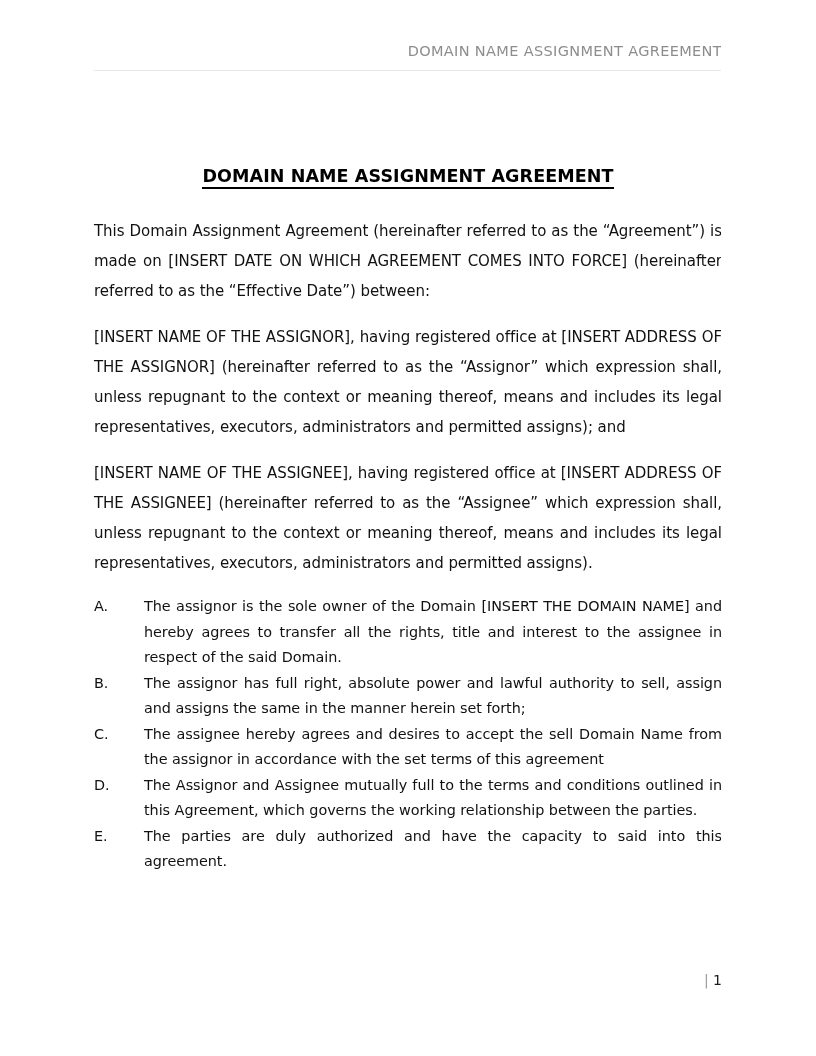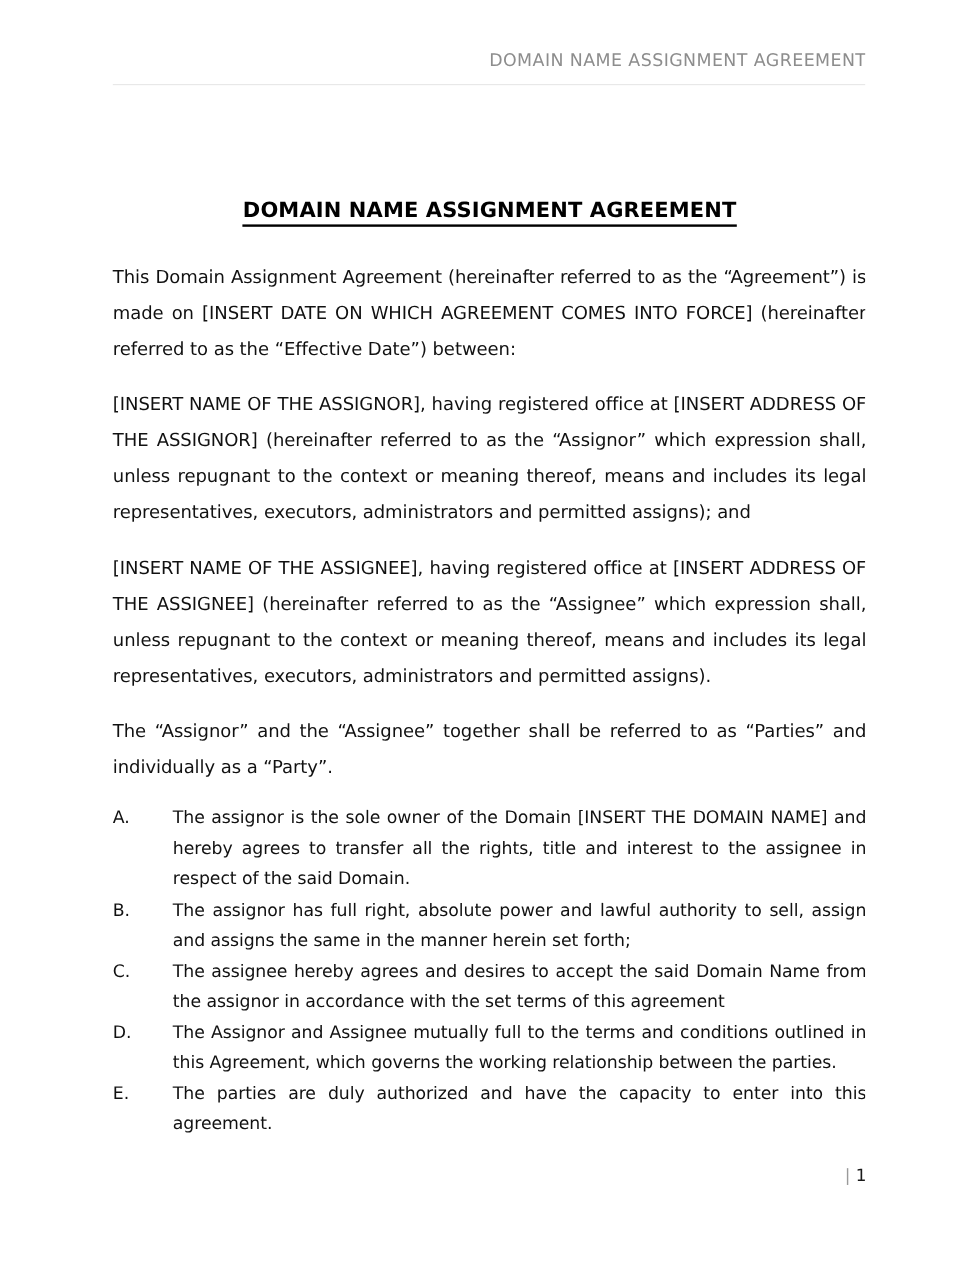--- a/index.html
+++ b/index.html
@@ -151,43 +151,42 @@
   <div class="content">
 
     <h1 class="doc-title"><span>DOMAIN NAME ASSIGNMENT AGREEMENT</span></h1>
 
     <p class="para first-para">This Domain Assignment Agreement (hereinafter referred to as the “Agreement”) is made on [INSERT DATE ON WHICH AGREEMENT COMES INTO FORCE] (hereinafter referred to as the “Effective Date”) between:</p>
 
     <p class="para">[INSERT NAME OF THE ASSIGNOR], having registered office at [INSERT ADDRESS OF THE ASSIGNOR] (hereinafter referred to as the “Assignor” which expression shall, unless repugnant to the context or meaning thereof, means and includes its legal representatives, executors, administrators and permitted assigns); and</p>
 
     <p class="para">[INSERT NAME OF THE ASSIGNEE], having registered office at [INSERT ADDRESS OF THE ASSIGNEE] (hereinafter referred to as the “Assignee” which expression shall, unless repugnant to the context or meaning thereof, means and includes its legal representatives, executors, administrators and permitted assigns).</p>
 
-    <p class="para">The “Assignor” and the “Assignee” together shall be referred to as “Parties” and individually as a “Party”.</p>
 
 
     <ol class="alpha-list">
       <li>
         <span class="marker">A.</span>
         <span class="item-text">The assignor is the sole owner of the Domain [INSERT THE DOMAIN NAME] and hereby agrees to transfer all the rights, title and interest to the assignee in respect of the said Domain.</span>
       </li>
       <li>
         <span class="marker">B.</span>
         <span class="item-text">The assignor has full right, absolute power and lawful authority to sell, assign and assigns the same in the manner herein set forth;</span>
       </li>
       <li>
         <span class="marker">C.</span>
-        <span class="item-text">The assignee hereby agrees and desires to accept the said Domain Name from the assignor in accordance with the set terms of this agreement</span>
+        <span class="item-text">The assignee hereby agrees and desires to accept the sell Domain Name from the assignor in accordance with the set terms of this agreement</span>
       </li>
       <li>
         <span class="marker">D.</span>
         <span class="item-text">The Assignor and Assignee mutually full to the terms and conditions outlined in this Agreement, which governs the working relationship between the parties.</span>
       </li>
       <li>
         <span class="marker">E.</span>
-        <span class="item-text">The parties are duly authorized and have the capacity to enter into this agreement.</span>
+        <span class="item-text">The parties are duly authorized and have the capacity to said into this agreement.</span>
       </li>
     </ol>
 
   </div>
 
   <div class="doc-footer">
     <span class="sep">|</span>
     <span class="pagenum">1</span>
   </div>
 

